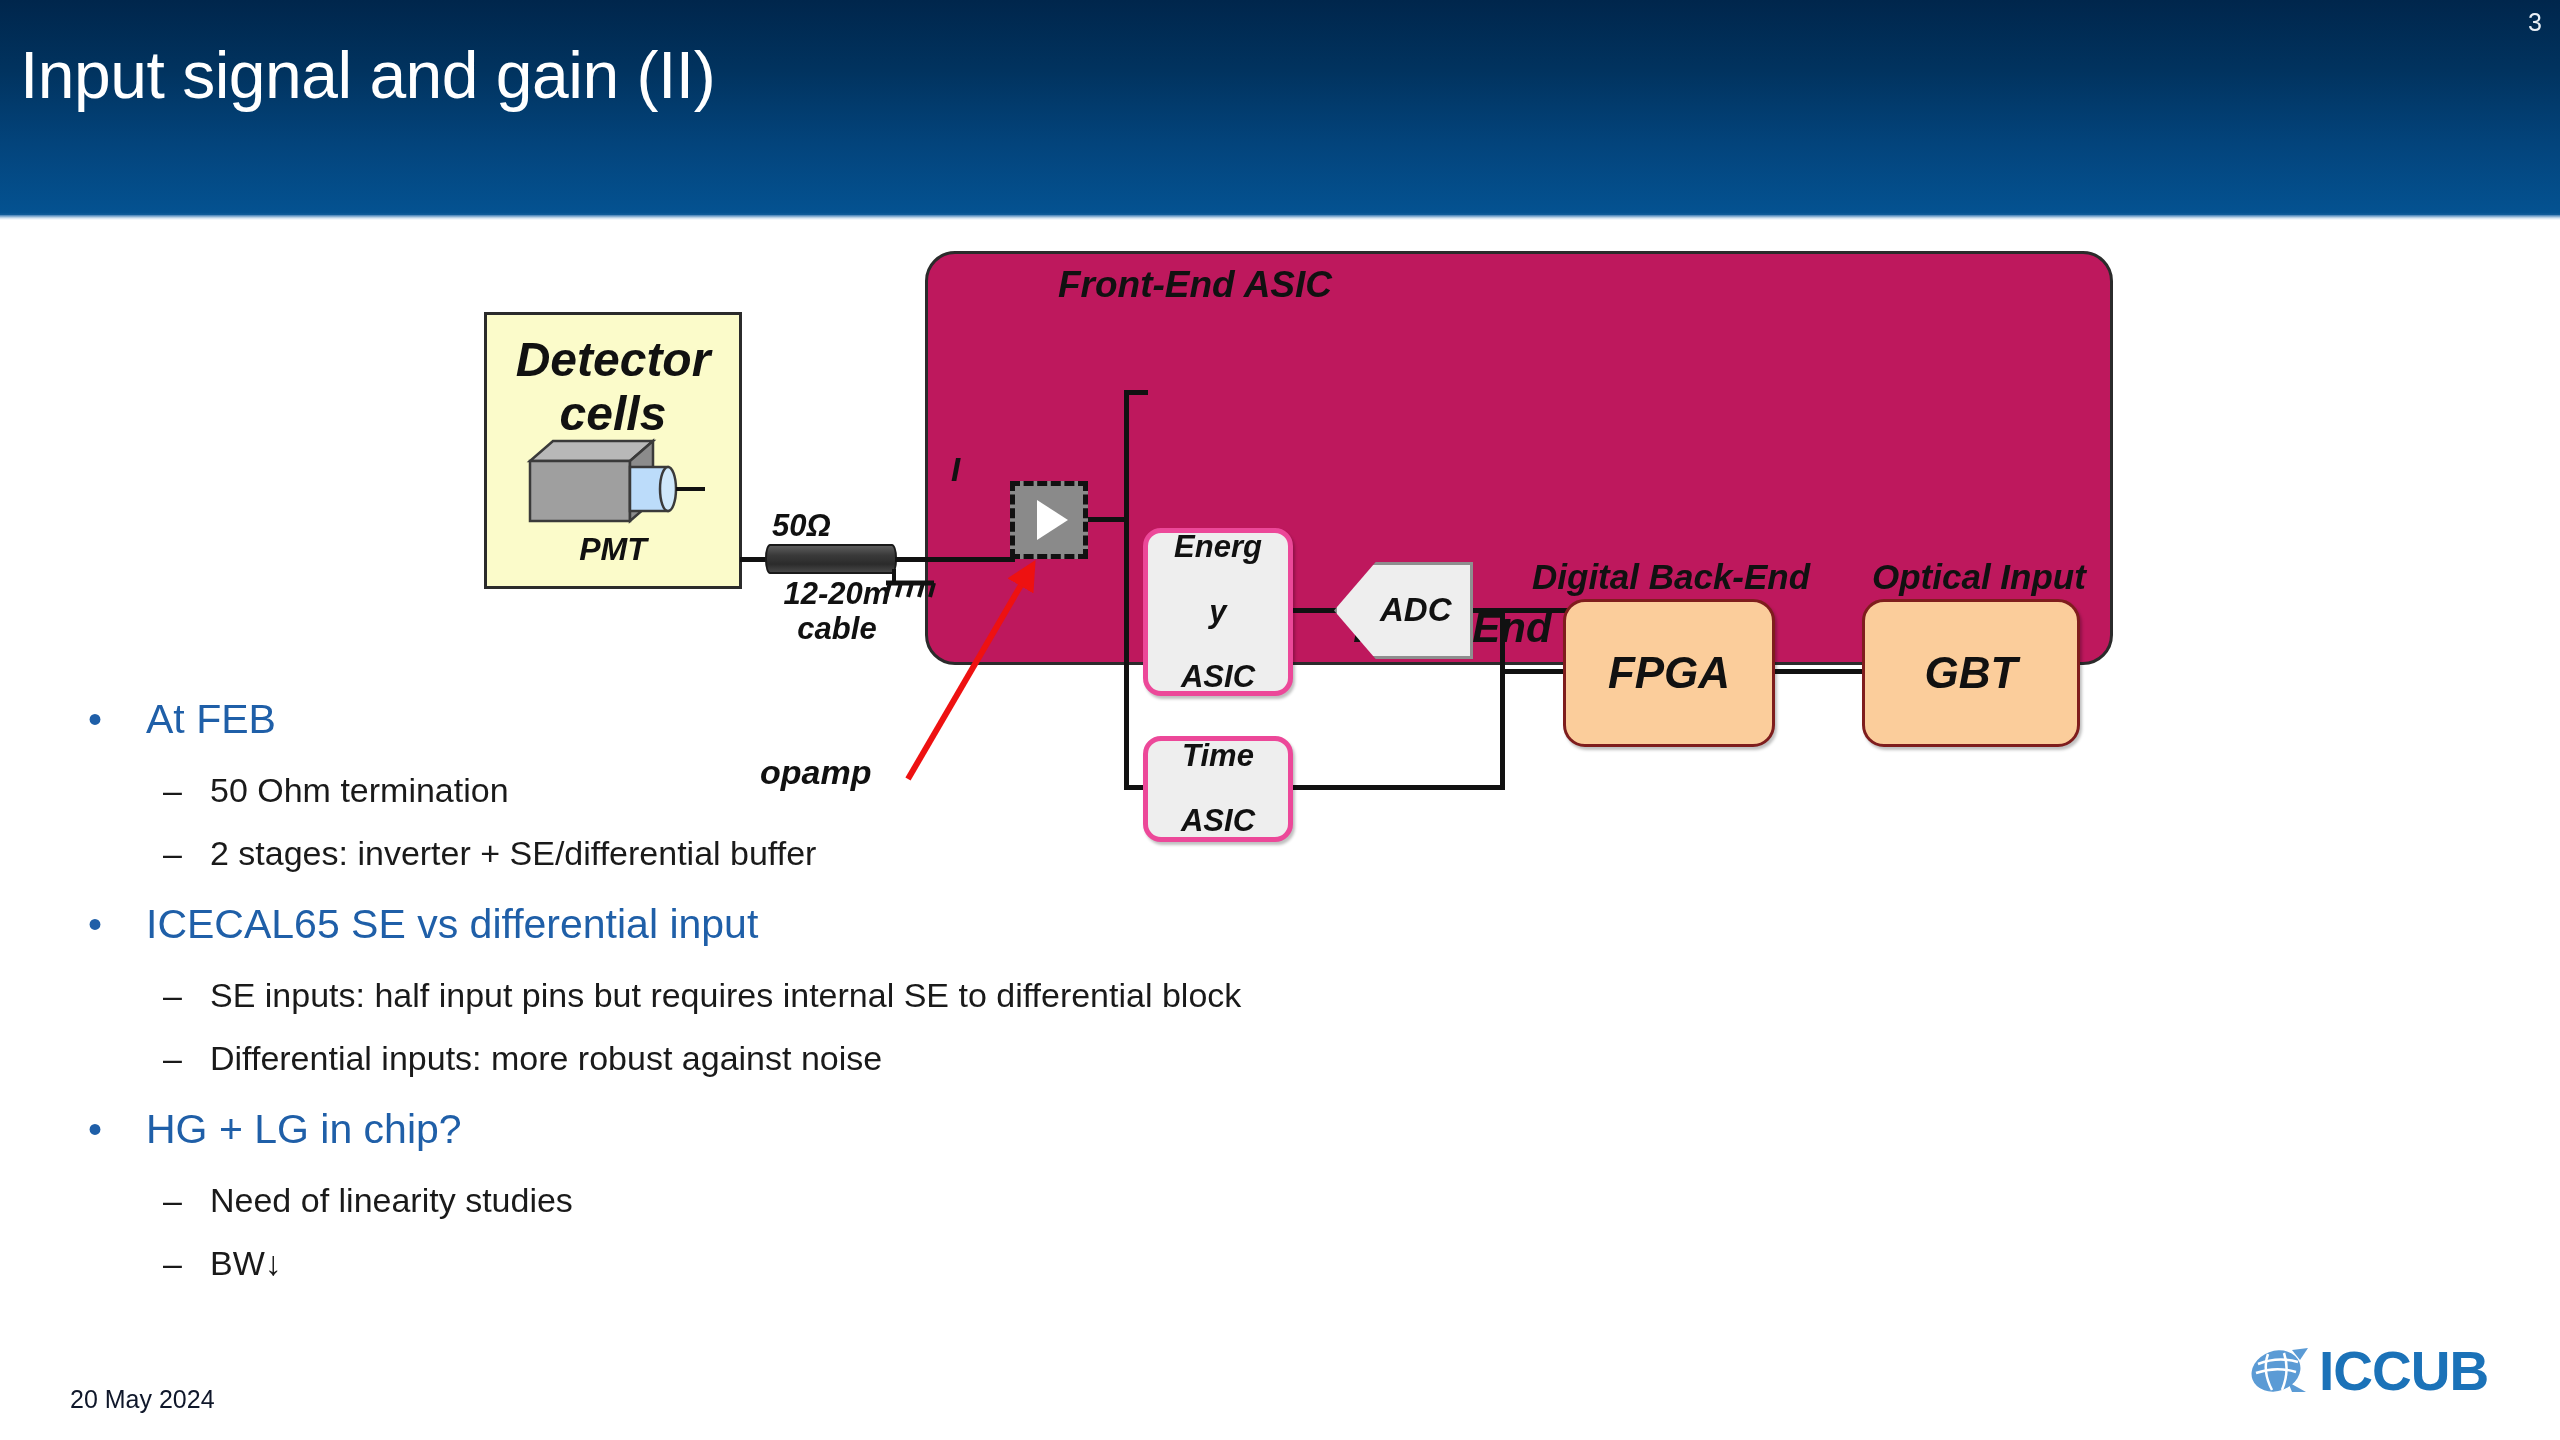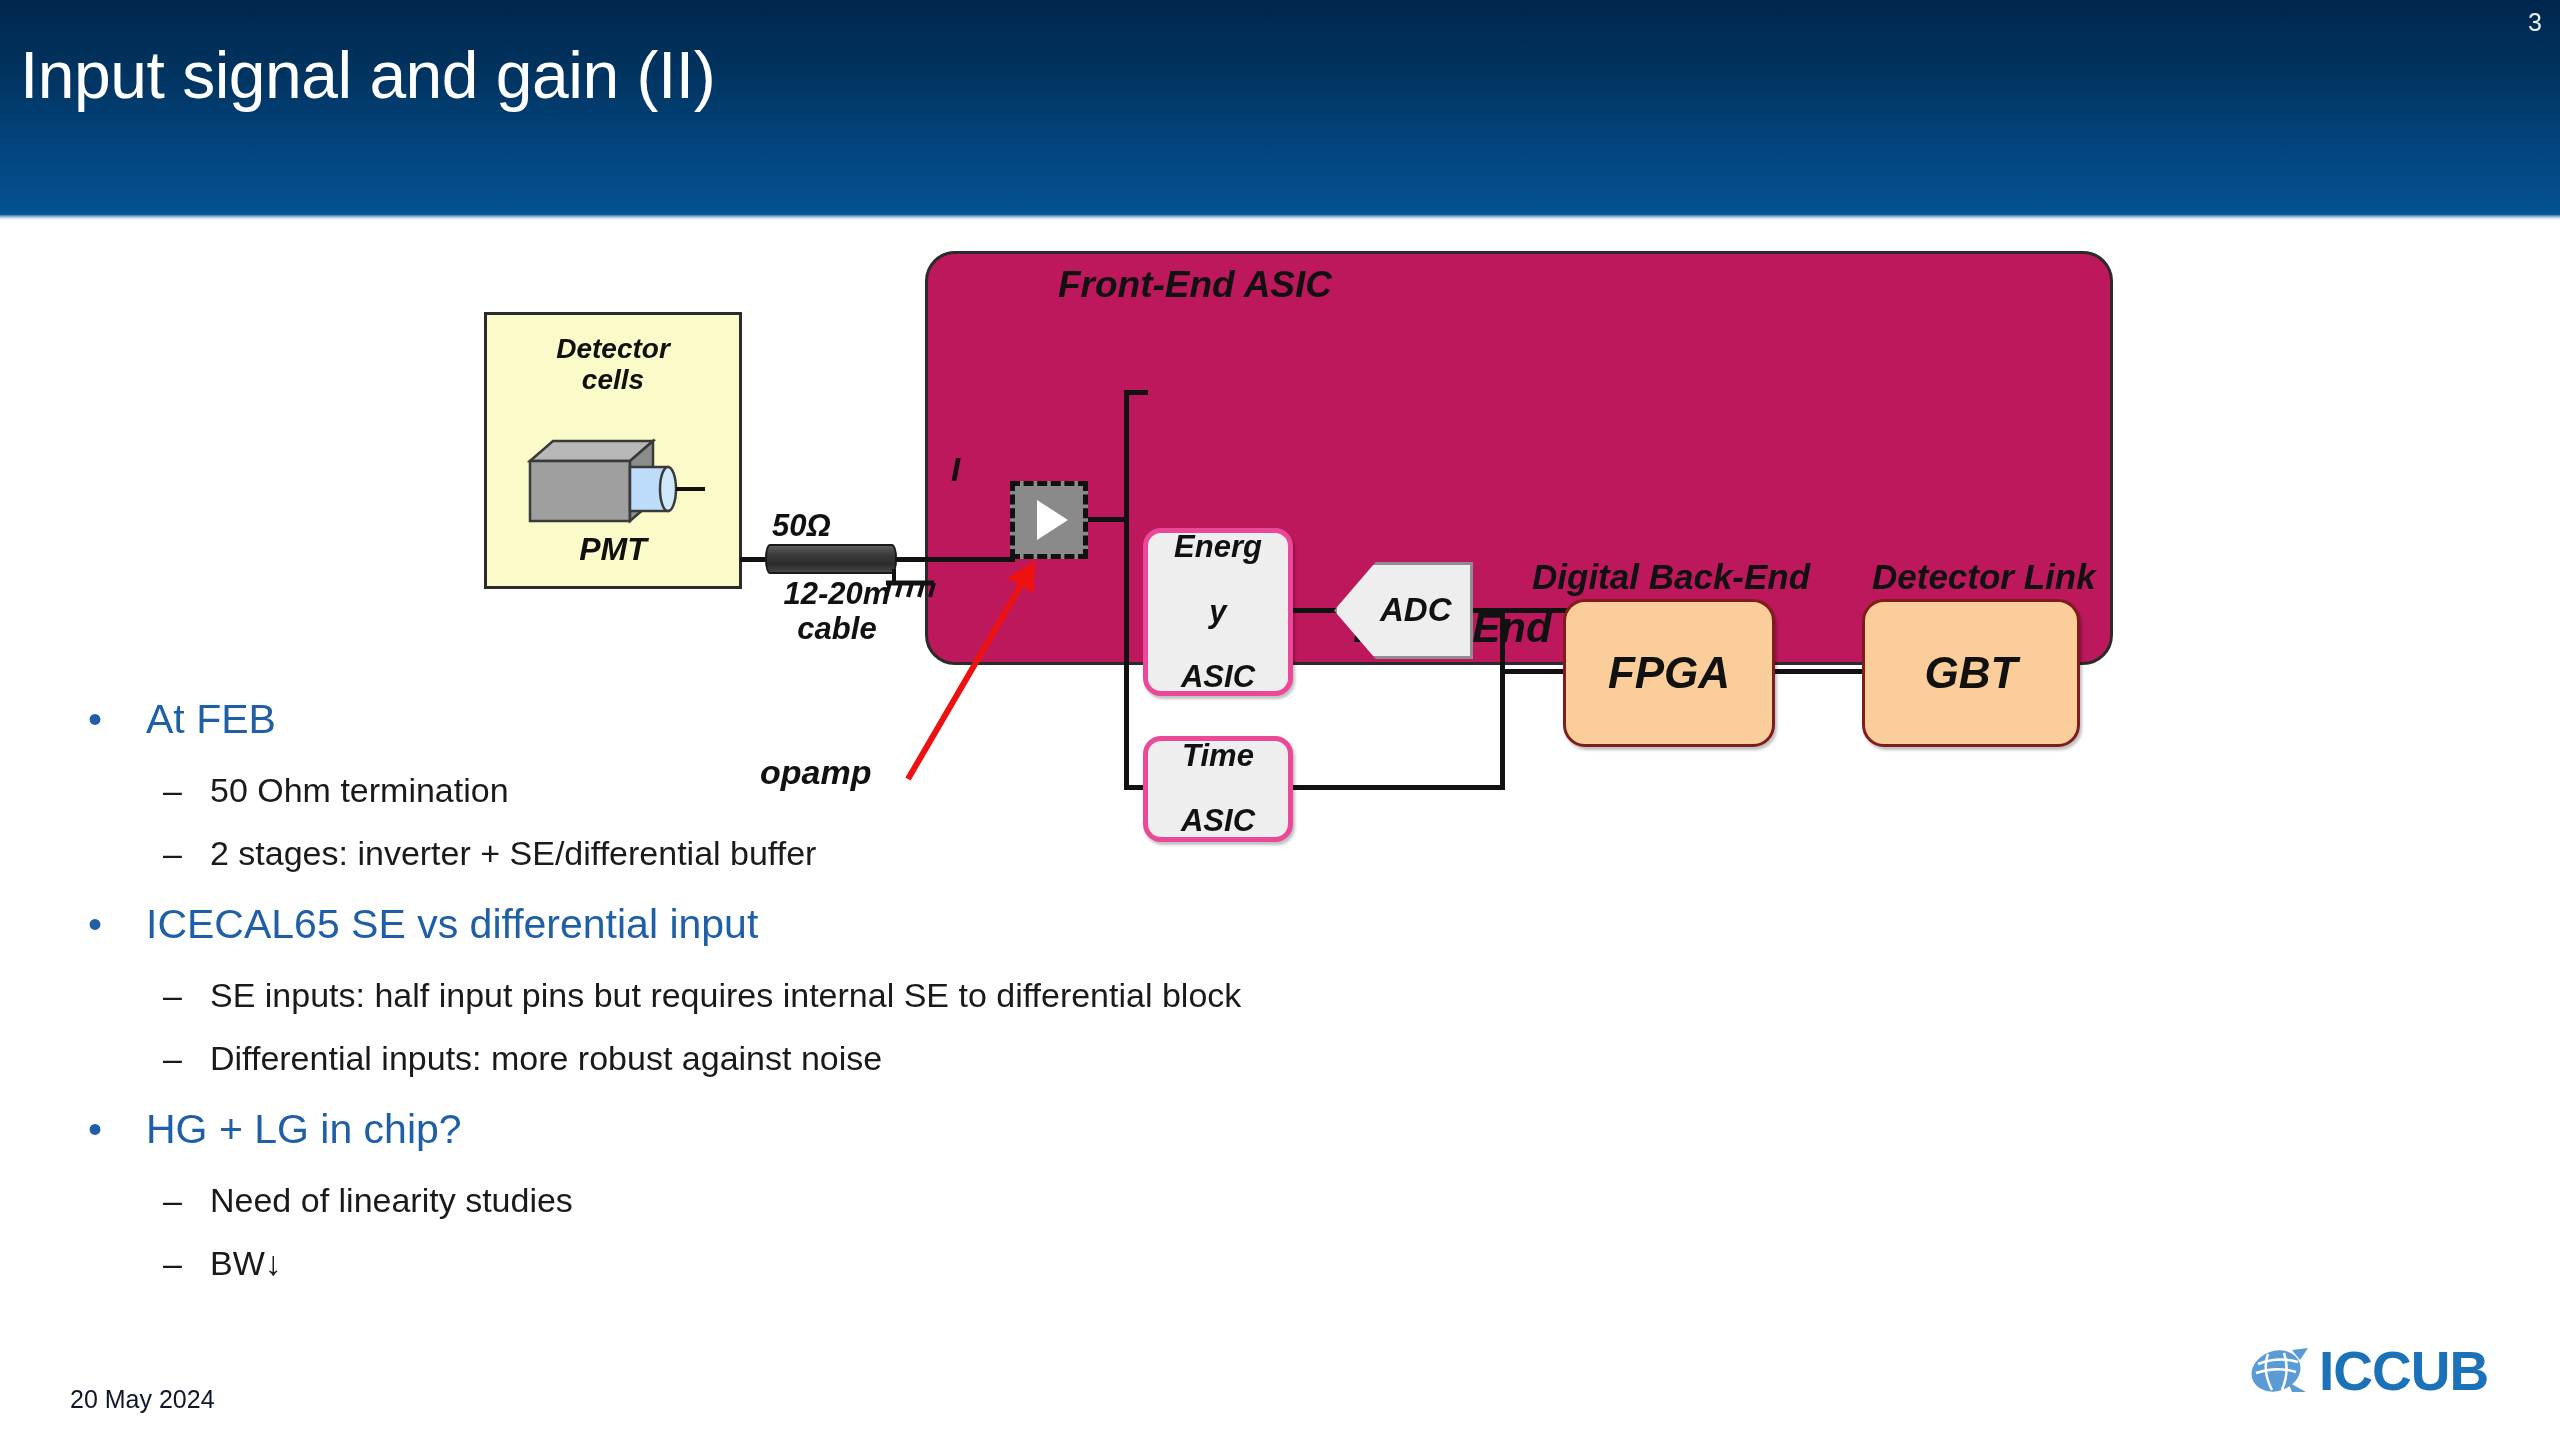--- a/index.html
+++ b/index.html
@@ -51,21 +51,21 @@
   .detector-box {
     position: absolute;
     left: 484px; top: 93px;
     width: 258px; height: 277px;
     background: #fbfbca;
     border: 3px solid #2b2b2b;
   }
   .detector-title {
     position: absolute; left: 0; top: 18px; width: 100%;
     text-align: center;
-    font-size: 28px; font-weight: bold; font-style: italic;
+    font-size: 48px; font-weight: bold; font-style: italic;
     color: #111; line-height: 1.12;
   }
   .detector-caption {
     position: absolute; left: 0; bottom: 18px; width: 100%;
     text-align: center;
     font-size: 32px; font-weight: bold; font-style: italic;
     color: #111;
   }
 
   
@@ -340,21 +340,21 @@
   </div>
 
   <div class="adc-shape"></div>
   <div class="adc-label">ADC</div>
 
   <div class="section-label lbl-dbe">Digital Back-End</div>
   <div class="orange-box fpga-box">
     <span>FPGA</span>
   </div>
 
-  <div class="section-label lbl-opt">Detector Link</div>
+  <div class="section-label lbl-opt">Optical Input</div>
   <div class="orange-box gbt-box">
     <span>GBT</span>
   </div>
 </div>
 
 <div id="bullets">
   <div class="b1">At FEB</div>
   <div class="b2">50 Ohm termination</div>
   <div class="b2">2 stages: inverter + SE/differential buffer</div>
   <div class="b1">ICECAL65 SE vs differential input</div>

